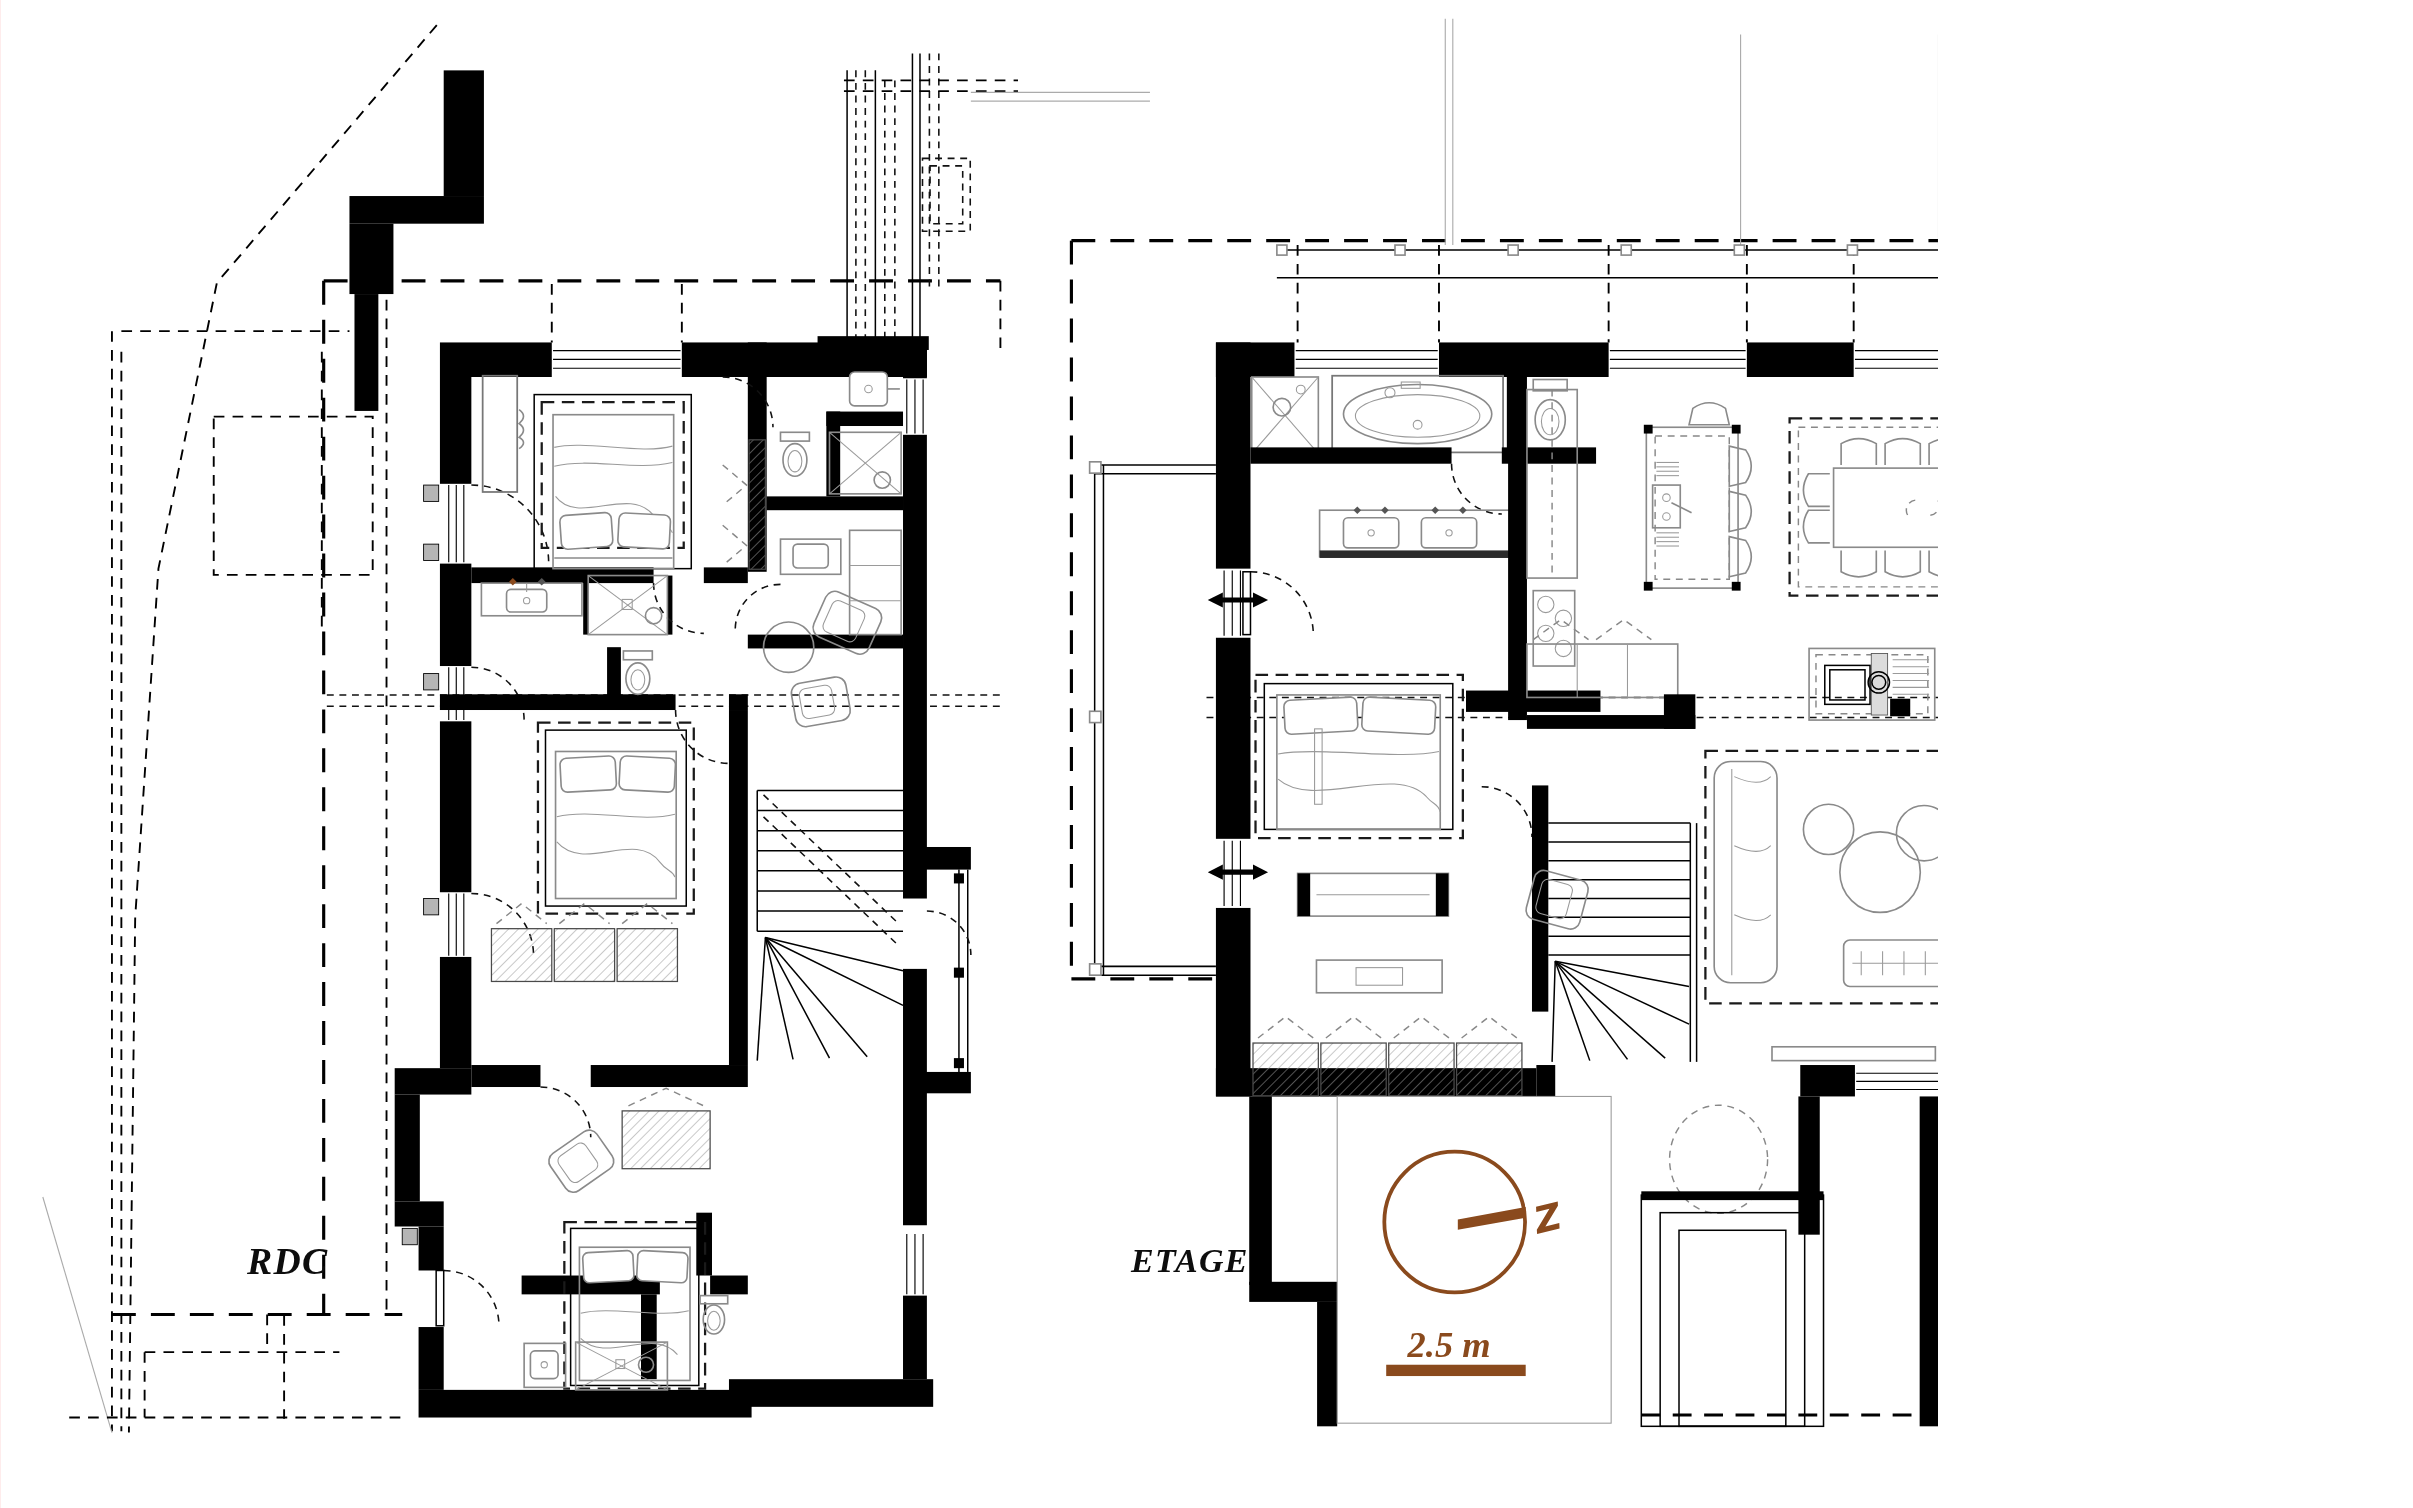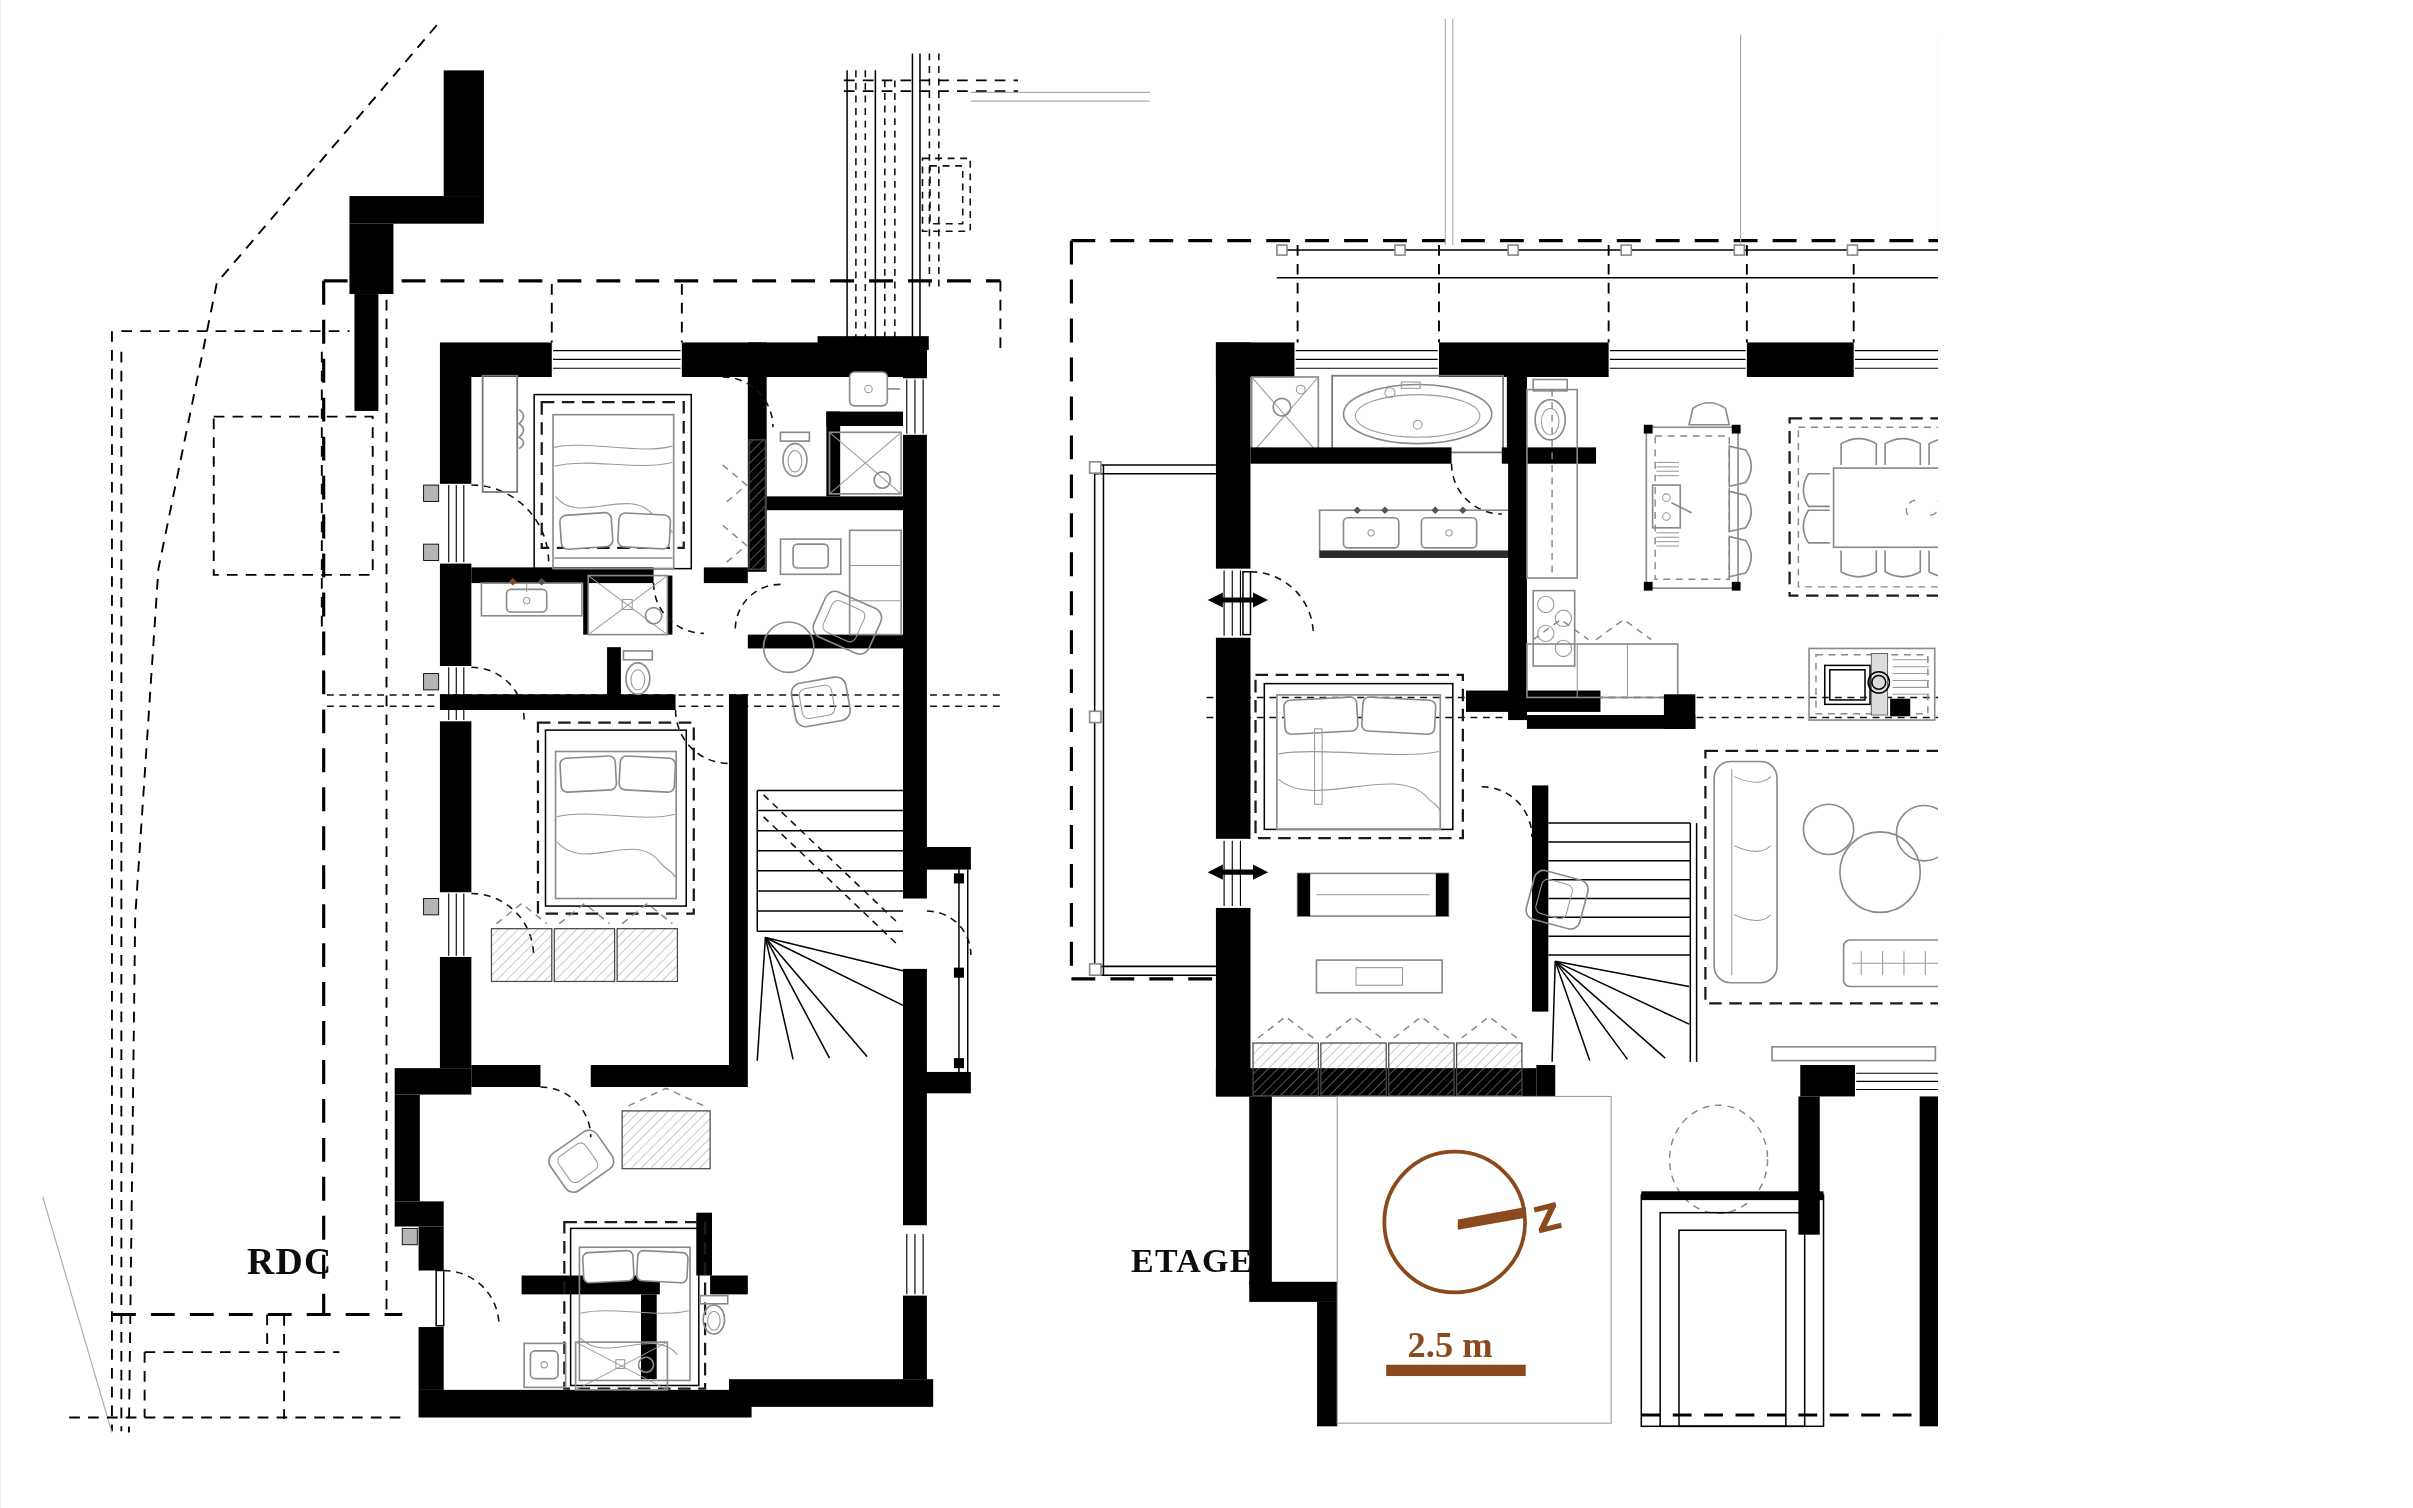--- a/index.html
+++ b/index.html
@@ -1,16 +1,16 @@
 <!DOCTYPE html>
 <html style="font-size:10px"><head>
 <meta charset="utf-8">
 <style>
   html,body{margin:0;padding:0;background:#fff;}
-  .sheet{position:relative;width:1938px;height:1508px;background:#ef4444;overflow:hidden;}
+  .sheet{position:relative;width:1938px;height:1508px;background:#ef4444;overflow:hidden;font-style:italic;}
   svg{display:block;width:2413px;height:1508px;}
   
   .w{fill:#000;stroke:none;}
   .s2{stroke:#000;stroke-width:2.4;fill:none;}
   
   .f{stroke:#8a8a8a;stroke-width:2.6;fill:none;}
   .f2{stroke:#9a9a9a;stroke-width:1.7;fill:none;}
   .fw{stroke:#8a8a8a;stroke-width:2.6;fill:#fff;}
   .fd{stroke:#777;stroke-width:2.8;fill:none;}
   

